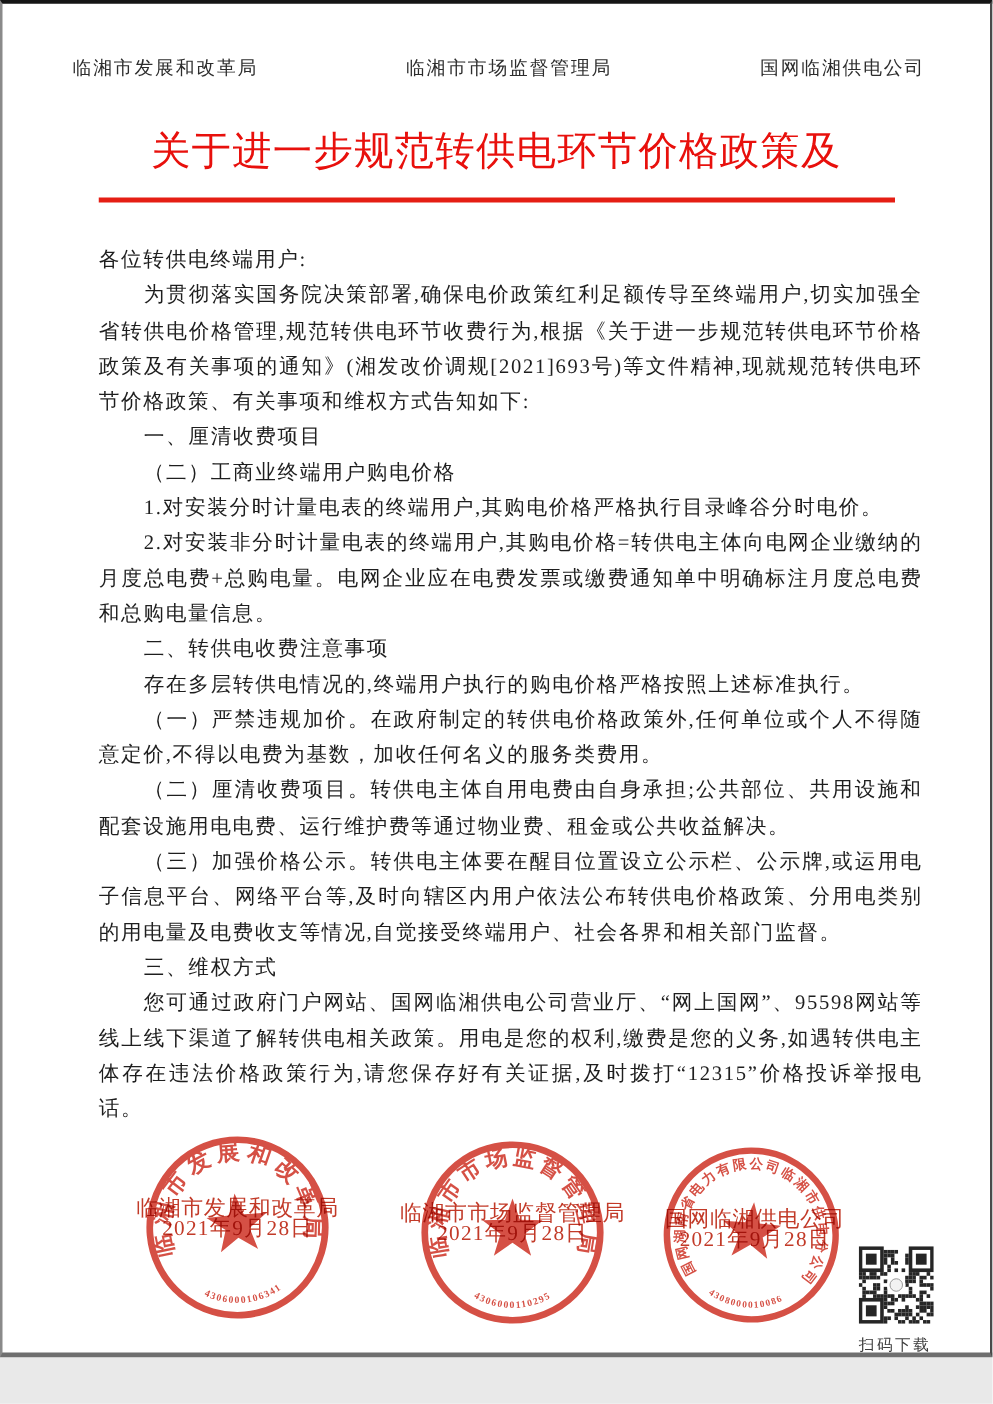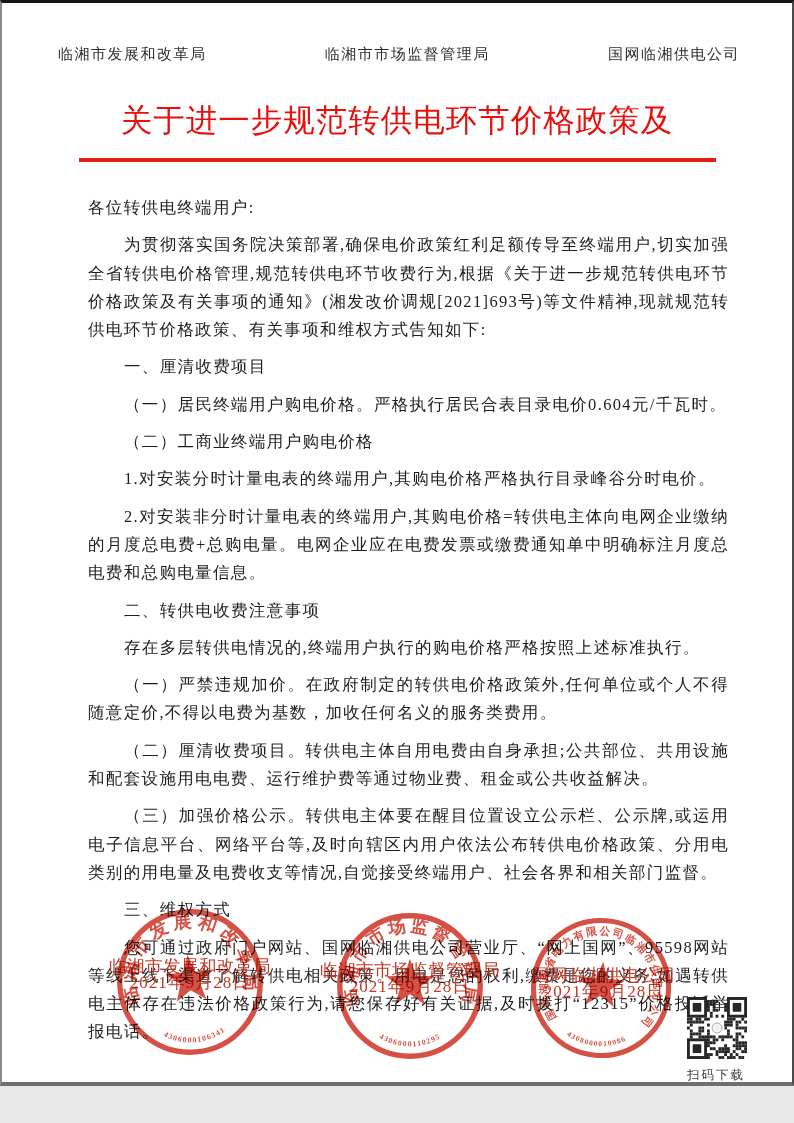--- a/index.html
+++ b/index.html
@@ -10,21 +10,21 @@
     border-top:3px solid #151515;border-left:2px solid #8a8a8a;
     border-right:2px solid #4a4a4a;border-bottom:4px solid #6f6f6f;
   }
   .header{display:flex;justify-content:space-between;padding:42px 52px 0 56px;
     font-size:15px;color:#2d2d2d;letter-spacing:1.5px;}
   .title{margin:34px 30px 0;text-align:center;font-weight:normal;
     font-size:31.5px;line-height:45px;color:#e8100c;letter-spacing:1px;}
   .red-rule{width:637px;height:4px;margin:15px auto 0;background:#e51e14;}
   .doc-body{margin:32px 54px 0 77px;font-size:16.5px;line-height:28.3px;
     letter-spacing:1.35px;text-align:justify;color:#1e1e1e;}
-  .doc-body p{margin:9px;text-indent:36px;}
+  .doc-body p{margin:0;text-indent:36px;}
   .doc-body p.salutation{text-indent:0;}
   .seal{position:absolute;width:156px;height:156px;}
   .seal .org-line,.seal .date-line{position:absolute;left:-20px;right:-20px;
     text-align:center;color:#c23a28;z-index:1;}
   .seal .org-line{top:50px;font-size:17.5px;letter-spacing:0.5px;}
   .seal .date-line{top:67px;font-size:17px;letter-spacing:1px;}
   .seal svg.stamp{position:absolute;left:0;top:0;z-index:2;opacity:0.88;
     mix-blend-mode:multiply;}
   #seal-1{left:110px;top:901px;}
   #seal-2{left:330px;top:905px;}
@@ -50,21 +50,20 @@
   <div class="title">
     <div>关于进一步规范转供电环节价格政策及</div>
   </div>
 
   <div class="red-rule"></div>
 
   <div class="doc-body">
     <p class="salutation">各位转供电终端用户:</p>
     <p>为贯彻落实国务院决策部署,确保电价政策红利足额传导至终端用户,切实加强全省转供电价格管理,规范转供电环节收费行为,根据《关于进一步规范转供电环节价格政策及有关事项的通知》(湘发改价调规[2021]693号)等文件精神,现就规范转供电环节价格政策、有关事项和维权方式告知如下:</p>
     <p>一、厘清收费项目</p>
-    <p>（一）居民终端用户购电价格。严格执行居民合表目录电价0.604元/千瓦时。</p>
     <p>（二）工商业终端用户购电价格</p>
     <p>1.对安装分时计量电表的终端用户,其购电价格严格执行目录峰谷分时电价。</p>
     <p>2.对安装非分时计量电表的终端用户,其购电价格=转供电主体向电网企业缴纳的月度总电费+总购电量。电网企业应在电费发票或缴费通知单中明确标注月度总电费和总购电量信息。</p>
     <p>二、转供电收费注意事项</p>
     <p>存在多层转供电情况的,终端用户执行的购电价格严格按照上述标准执行。</p>
     <p>（一）严禁违规加价。在政府制定的转供电价格政策外,任何单位或个人不得随意定价,不得以电费为基数，加收任何名义的服务类费用。</p>
     <p>（二）厘清收费项目。转供电主体自用电费由自身承担;公共部位、共用设施和配套设施用电电费、运行维护费等通过物业费、租金或公共收益解决。</p>
     <p>（三）加强价格公示。转供电主体要在醒目位置设立公示栏、公示牌,或运用电子信息平台、网络平台等,及时向辖区内用户依法公布转供电价格政策、分用电类别的用电量及电费收支等情况,自觉接受终端用户、社会各界和相关部门监督。</p>
     <p>三、维权方式</p>
     <p>您可通过政府门户网站、国网临湘供电公司营业厅、“网上国网”、95598网站等线上线下渠道了解转供电相关政策。用电是您的权利,缴费是您的义务,如遇转供电主体存在违法价格政策行为,请您保存好有关证据,及时拨打“12315”价格投诉举报电话。</p>

